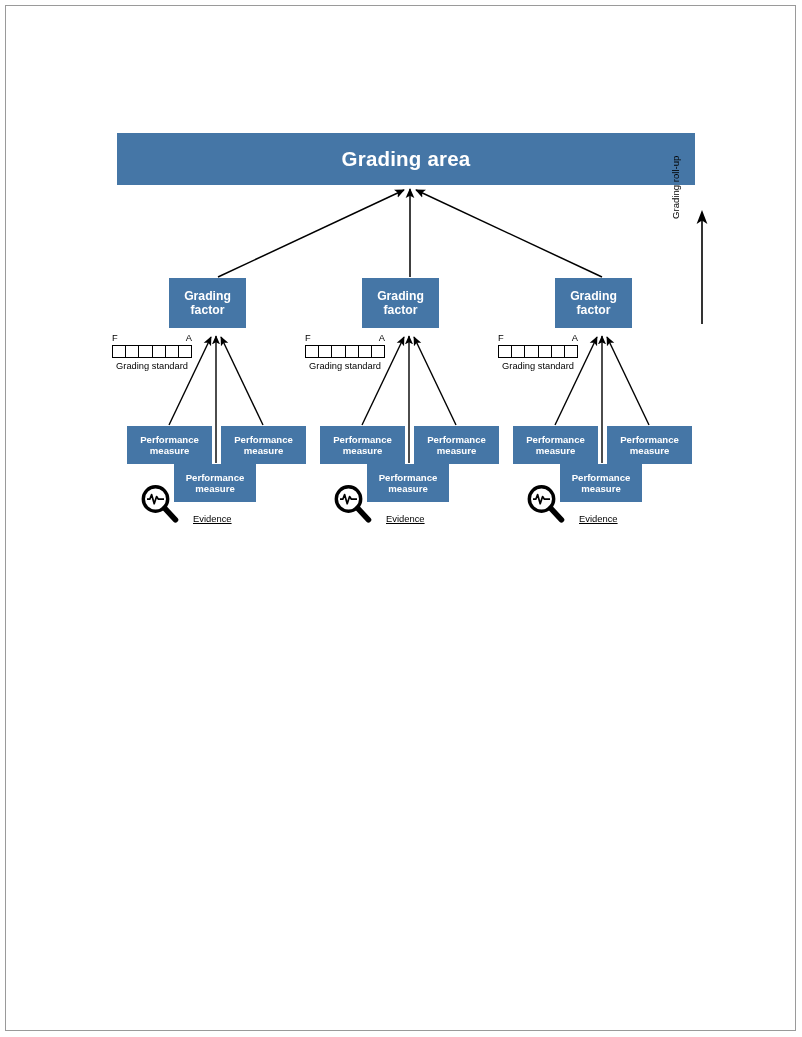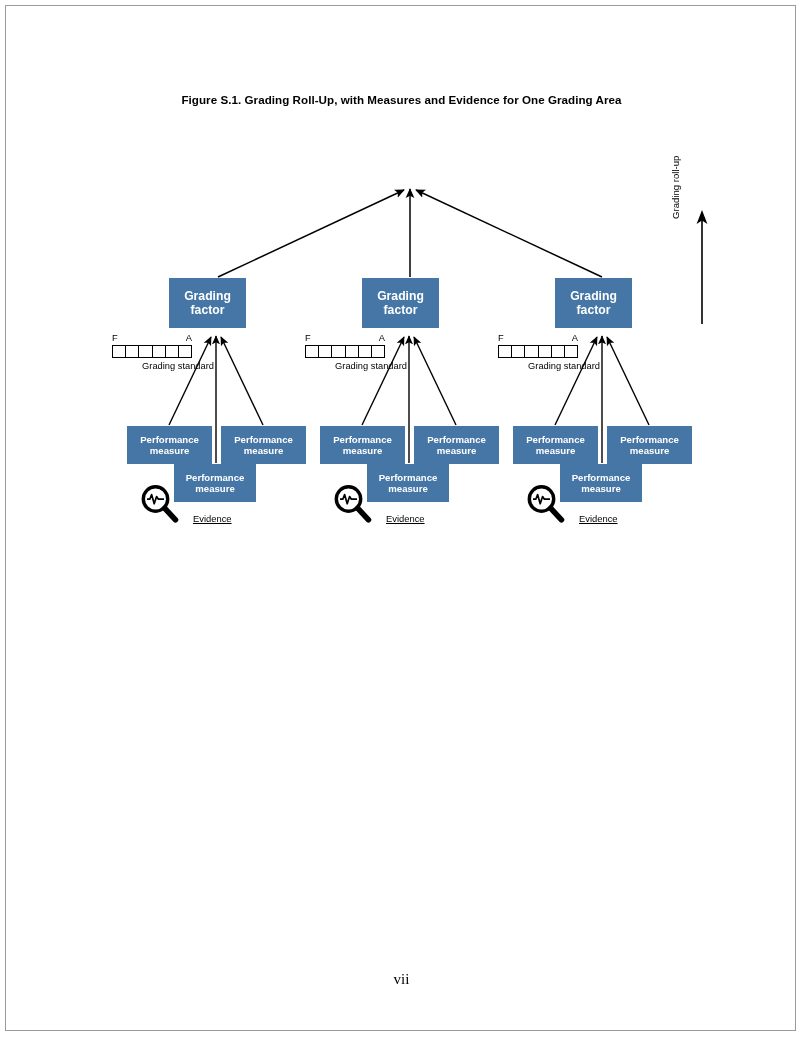--- a/index.html
+++ b/index.html
@@ -137,21 +137,20 @@
   }
   .scale-cell:last-child { border-right: none; }
 
   .standard-caption {
     width: 80px;
     margin-top: 3px;
     text-align: center;
     font-size: 9.3px;
     line-height: 1.28;
     color: #000000;
-    margin-left: 26px;
   }
 
   
   .evidence-icon {
     position: absolute;
     width: 42px;
     height: 42px;
   }
   #evidence-icon-0 { left: 132px; top: 476px; }
   #evidence-icon-1 { left: 325px; top: 476px; }
@@ -199,21 +198,20 @@
     font-family: "Liberation Serif", serif;
     font-size: 15px;
     color: #000000;
   }
 </style>
 </head>
 <body>
 
 <div id="page">
 
-  <div id="figure-title">Figure S.1. Grading Roll-Up, with Measures and Evidence for One Grading Area</div>
 
   <svg id="connectors" viewBox="0 0 791 1026" width="791" height="1026">
     <defs>
       <marker id="arrowhead" markerWidth="7" markerHeight="7" refX="6" refY="3.2" orient="auto" markerUnits="strokeWidth">
         <path d="M0,0.3 L6.6,3.2 L0,6.1 L1.5,3.2 Z" fill="#000000"></path>
       </marker>
     </defs>
 
     <g stroke="#000000" stroke-width="1.5" fill="none" marker-end="url(#arrowhead)">
       <line x1="212" y1="271" x2="398" y2="184"></line>
@@ -233,20 +231,21 @@
       <line x1="450" y1="419" x2="408" y2="331"></line>
     </g>
 
     <g stroke="#000000" stroke-width="1.4" fill="none" marker-end="url(#arrowhead)">
       <line x1="549" y1="419" x2="591" y2="331"></line>
       <line x1="596" y1="457" x2="596" y2="330"></line>
       <line x1="643" y1="419" x2="601" y2="331"></line>
     </g>
   </svg>
 
+  <div class="node" id="grading-area">Grading area</div>
 
   <div class="node grading-factor" id="grading-factor-0">Grading factor</div>
   <div class="node grading-factor" id="grading-factor-1">Grading factor</div>
   <div class="node grading-factor" id="grading-factor-2">Grading factor</div>
 
   <div class="standard-group" id="standard-0">
     <div class="scale-labels">
       <span class="scale-label-f">F</span>
       <span class="scale-label-a">A</span>
     </div>
@@ -326,15 +325,14 @@
   <div class="evidence-label" id="evidence-label-0">Evidence</div>
   <div class="evidence-label" id="evidence-label-1">Evidence</div>
   <div class="evidence-label" id="evidence-label-2">Evidence</div>
 
   <svg id="rollup-axis" viewBox="0 0 36 120">
     <line x1="24" y1="118" x2="24" y2="14" stroke="#000000" stroke-width="1.6"></line>
     <path d="M24 4 L29.4 18 L24 14.4 L18.6 18 Z" fill="#000000"></path>
   </svg>
   <div id="rollup-label">Grading roll-up</div>
 
-  <div id="page-number">vii</div>
 
 </div>
 
 </body></html>

